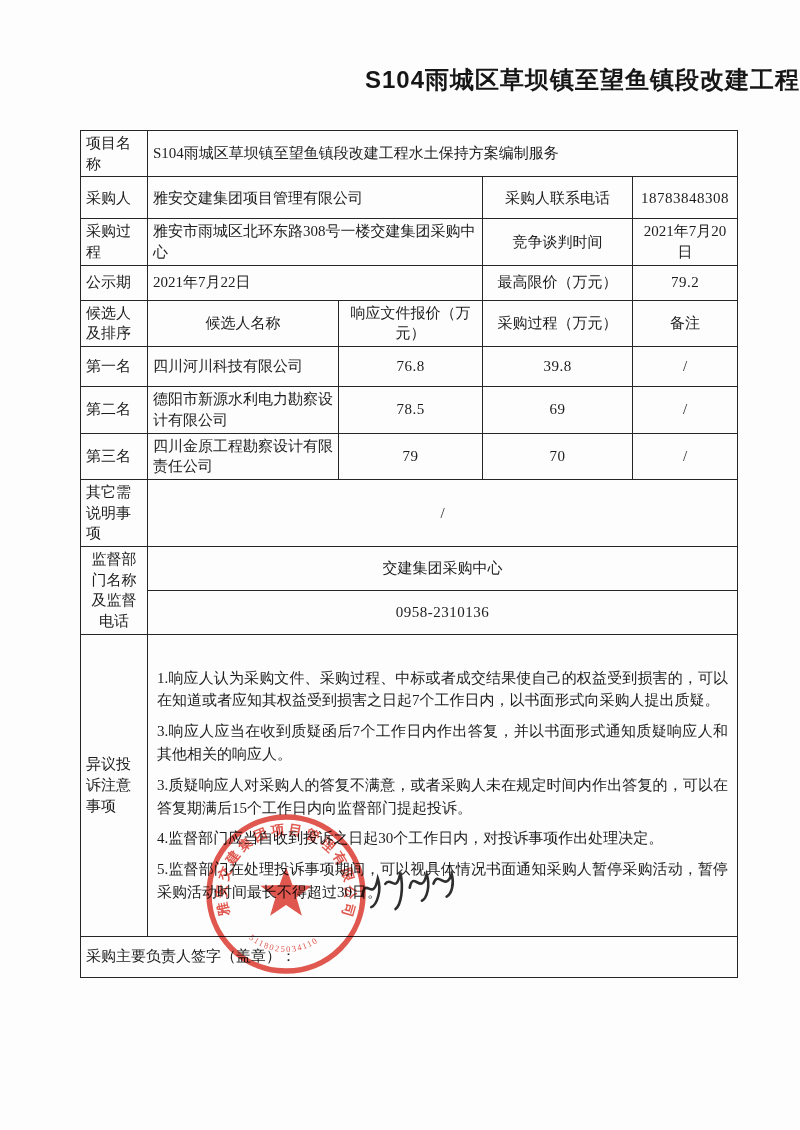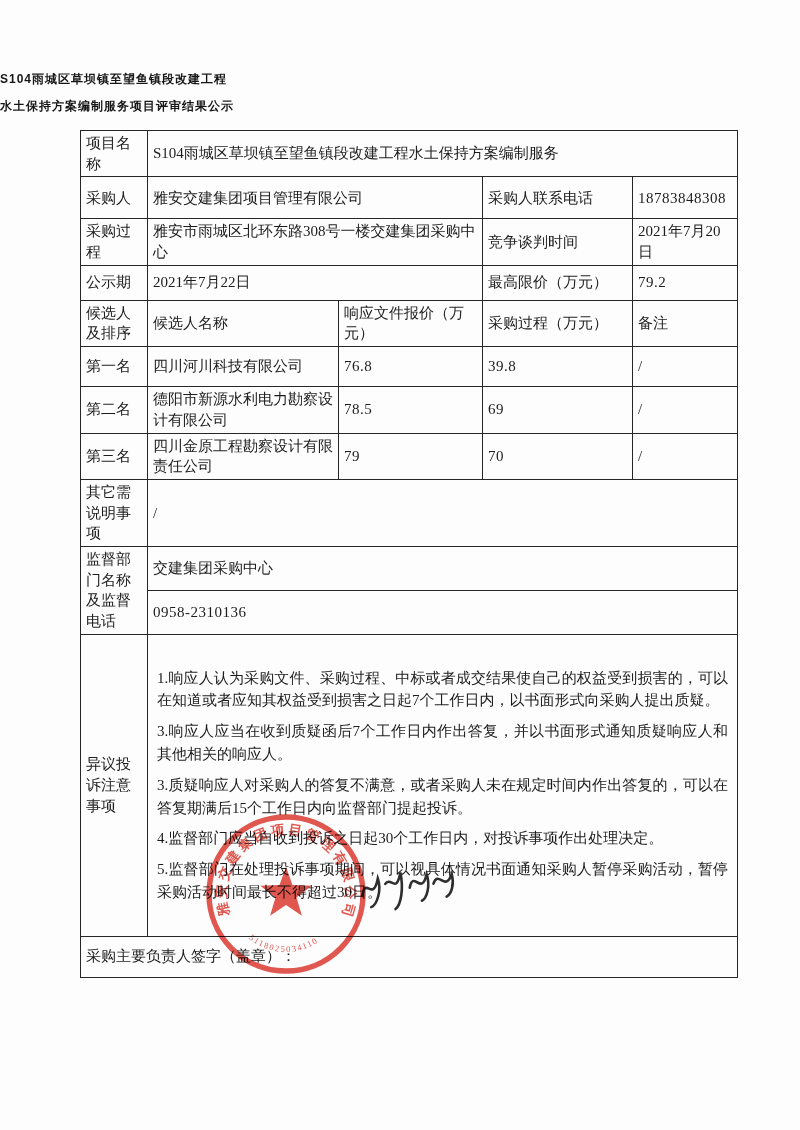--- a/index.html
+++ b/index.html
@@ -6,45 +6,45 @@
   body {
     width:800px; height:1130px;
     background:#fdfdfd;
     font-family:"Liberation Serif","DejaVu Serif",serif;
     color:#1c1c1c;
     position:relative;
     overflow:hidden;
   }
   .title-block {
     padding-top:66px;
-    text-align:left;
+    text-align:right;
     font-family:"Liberation Sans","DejaVu Sans",sans-serif;
     font-weight:700;
-    font-size:12px;
+    font-size:24px;
     line-height:27px;
     letter-spacing:1px;
     color:#161616;
   }
   table.doc {
     position:absolute; left:80px; top:130px;
     width:657px;
     border-collapse:collapse;
     table-layout:fixed;
     background:transparent;
   }
   table.doc td {
     border:1.6px solid #262626;
     font-size:15px;
     line-height:1.38;
     padding:2px 5px;
     vertical-align:middle;
     word-break:break-all;
   }
   .al { text-align:left; }
-  .ac { }
+  .ac { text-align:center; }
   .num { font-family:"Liberation Serif","DejaVu Serif",serif; letter-spacing:0.5px; }
   .objection-text {
     text-align:justify;
     padding:4px 4px;
     line-height:1.52;
   }
   .stamp-wrap {
     position:absolute; left:204px; top:812px;
     width:164px; height:164px;
     mix-blend-mode:multiply;
@@ -58,21 +58,20 @@
     z-index:3;
     pointer-events:none;
   }
   .stamp-text { font-family:"Liberation Serif","DejaVu Serif",serif; }
 </style>
 </head>
 <body>
 
 <div class="title-block">
   <div>S104雨城区草坝镇至望鱼镇段改建工程</div>
-  <div>水土保持方案编制服务项目评审结果公示</div>
 </div>
 
 <table class="doc">
   <colgroup>
     <col style="width:67px">
       <col style="width:191px">
       <col style="width:144px">
       <col style="width:150px">
       <col style="width:105px">
   </colgroup>

